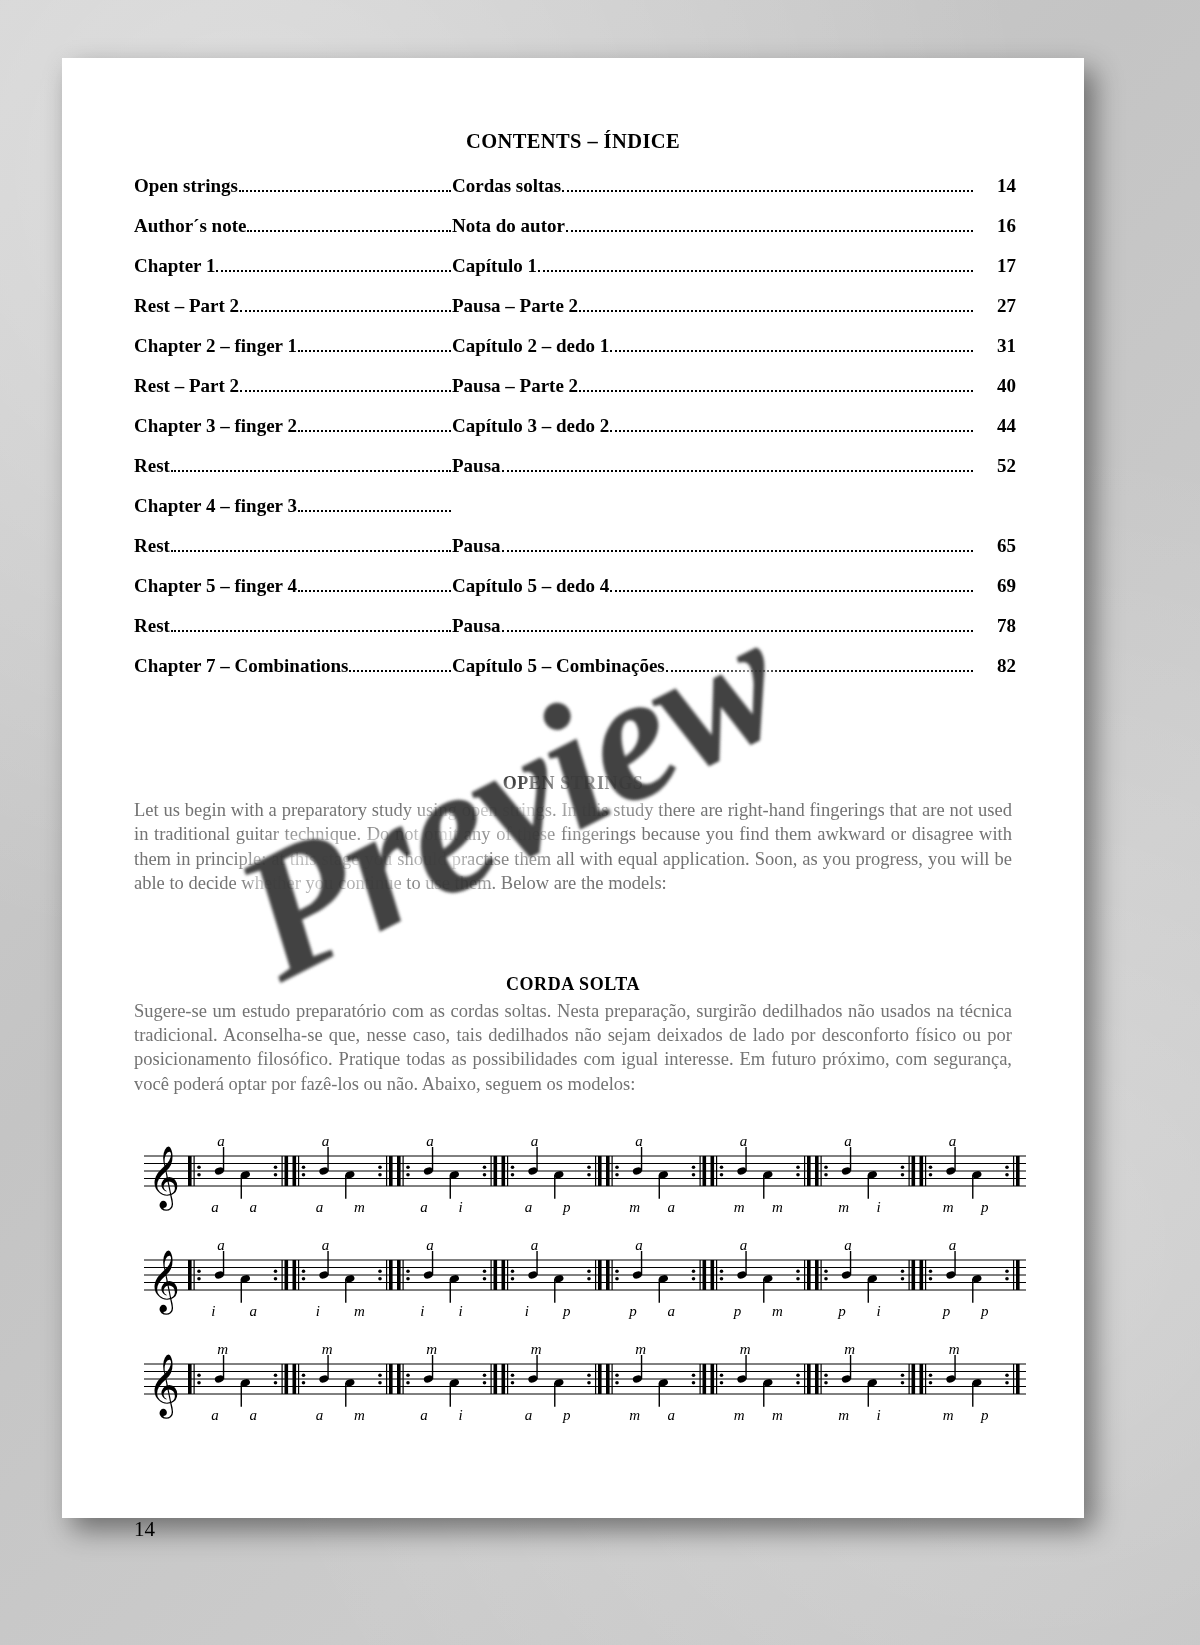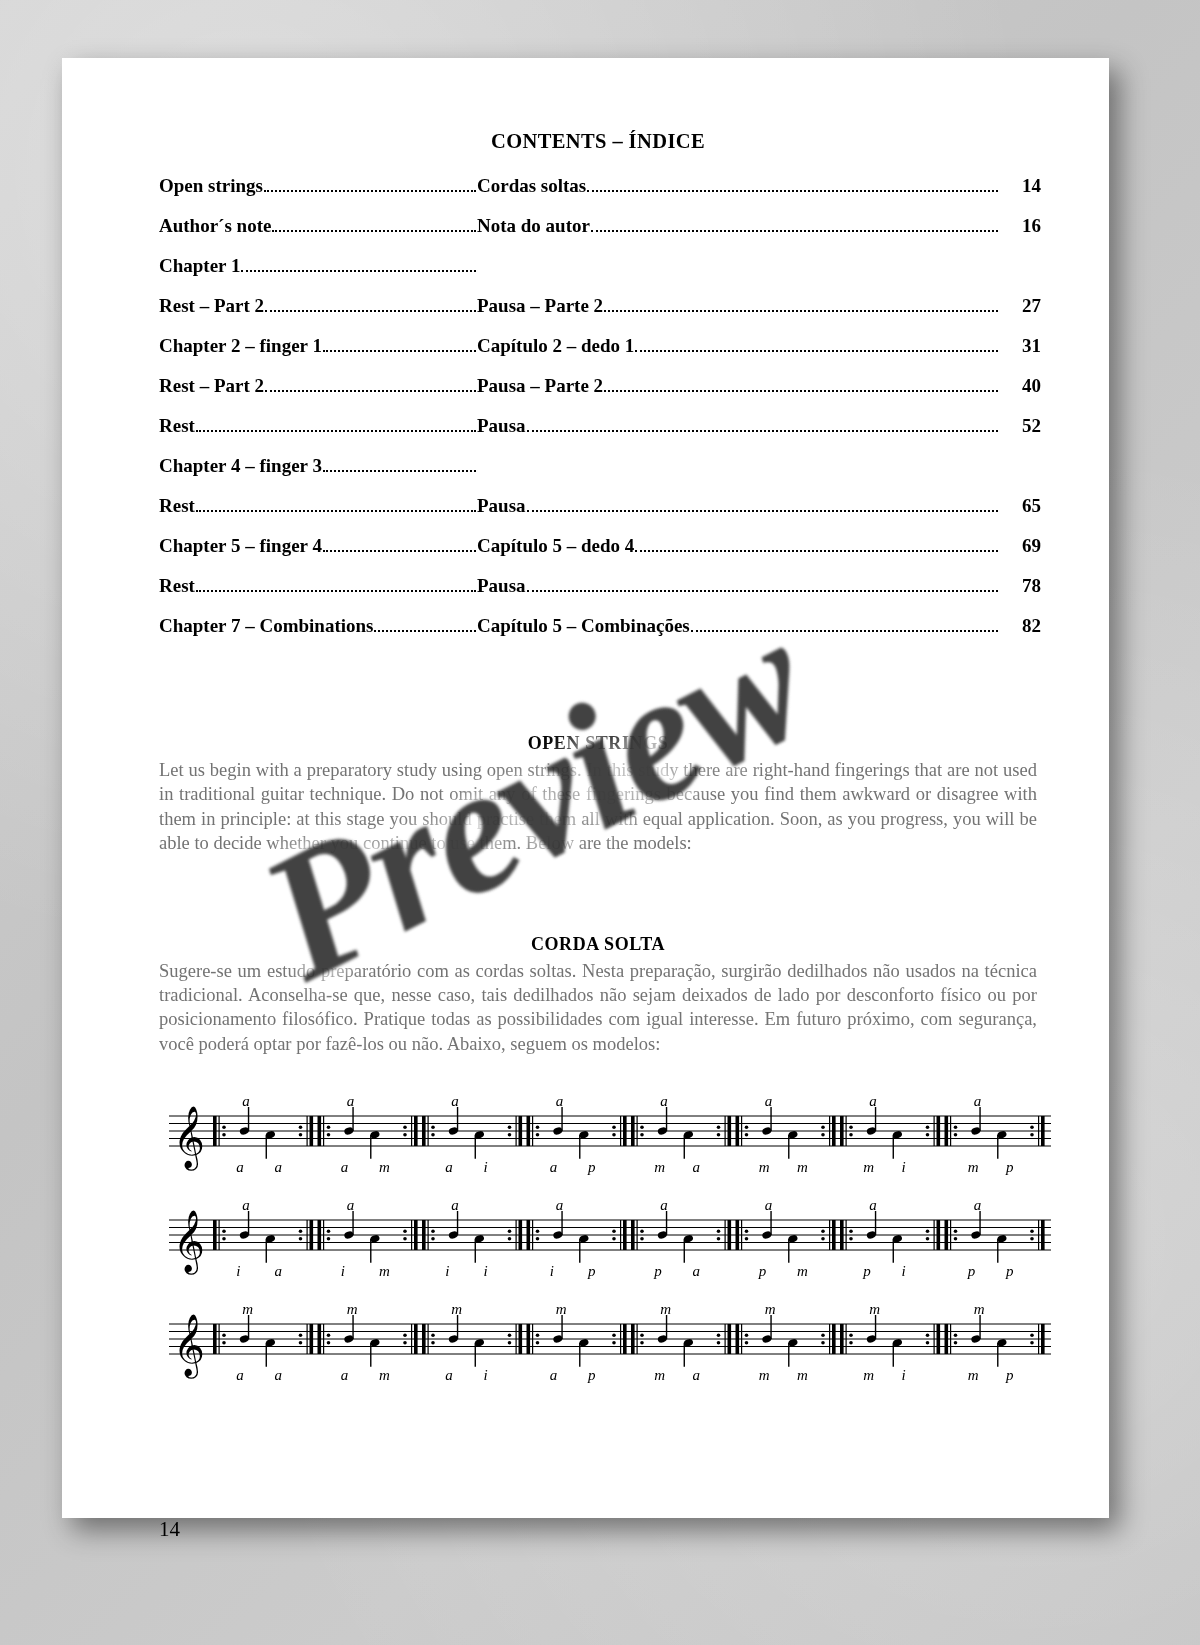--- a/index.html
+++ b/index.html
@@ -24,21 +24,20 @@
       linear-gradient(135deg, #cfcfcf 0%, #c4c4c4 40%, #cbcbcb 70%, #c2c2c2 100%);
   }
   .page {
     position: absolute;
     left: 62px;
     top: 58px;
     width: 1022px;
     height: 1460px;
     background: #ffffff;
     box-shadow: 10px 12px 26px rgba(0,0,0,0.45);
-    padding-left: 25px;
   }
   .page-inner {
     position: relative;
     width: 100%;
     height: 100%;
     padding: 0;
   }
   .contents-title {
     text-align: center;
     font-weight: bold;
@@ -179,20 +178,25 @@
             <span>Nota do autor</span>
             <span class="leader"></span>
             <span class="toc-page">16</span>
           </div>
         </div>
         <div class="toc-row">
           <div class="toc-en">
             <span>Chapter 1</span>
             <span class="leader"></span>
           </div>
+          <div class="toc-pt">
+            <span>Capítulo 1</span>
+            <span class="leader"></span>
+            <span class="toc-page">17</span>
+          </div>
         </div>
         <div class="toc-row">
           <div class="toc-en">
             <span>Rest – Part 2</span>
             <span class="leader"></span>
           </div>
           <div class="toc-pt">
             <span>Pausa – Parte 2</span>
             <span class="leader"></span>
             <span class="toc-page">27</span>
@@ -211,20 +215,31 @@
         </div>
         <div class="toc-row">
           <div class="toc-en">
             <span>Rest – Part 2</span>
             <span class="leader"></span>
           </div>
           <div class="toc-pt">
             <span>Pausa – Parte 2</span>
             <span class="leader"></span>
             <span class="toc-page">40</span>
+          </div>
+        </div>
+        <div class="toc-row">
+          <div class="toc-en">
+            <span>Chapter 3 – finger 2</span>
+            <span class="leader"></span>
+          </div>
+          <div class="toc-pt">
+            <span>Capítulo 3 – dedo 2</span>
+            <span class="leader"></span>
+            <span class="toc-page">44</span>
           </div>
         </div>
         <div class="toc-row">
           <div class="toc-en">
             <span>Rest</span>
             <span class="leader"></span>
           </div>
           <div class="toc-pt">
             <span>Pausa</span>
             <span class="leader"></span>

